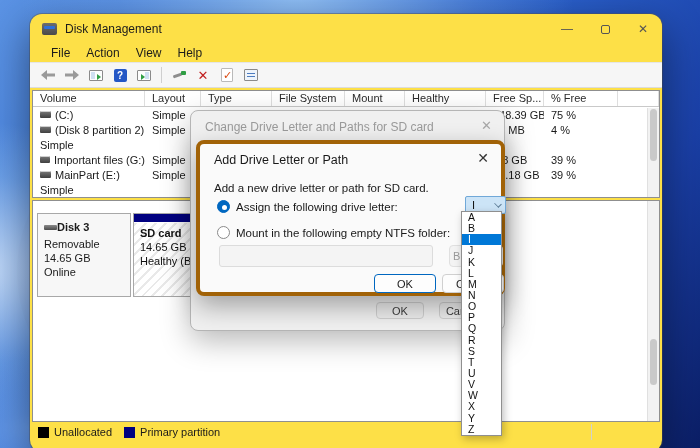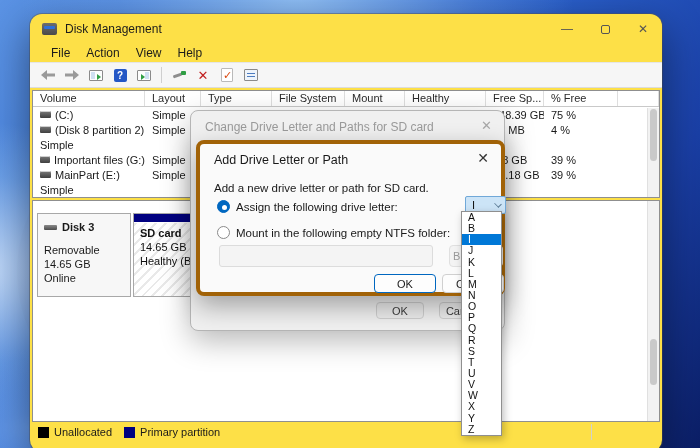--- a/index.html
+++ b/index.html
@@ -77,21 +77,21 @@
     background:linear-gradient(#7a7a7a,#3f3f3f); border-radius:1px; box-shadow:inset 0 1px 0 #cfcfcf; }
   .vol-name { display:flex; align-items:center; }
   .lv-scroll { position:absolute; top:17px; right:0; width:12px; bottom:0; background:#f2f2f2; border-left:1px solid #e0e0e0; }
   .lv-thumb { position:absolute; left:2px; right:2px; top:1px; height:52px; background:#c9c9c9; border-radius:4px; }
 
   
   .graph-pane { position:absolute; left:2px; right:2px; top:186px; bottom:30px;
     background:#fff; border:1px solid #8f8f8f; overflow:hidden; }
   .disk-label { position:absolute; left:4px; top:12px; width:94px; height:84px;
     background:#f7f7f7; border:1px solid #a8a8a8; padding:6px 6px; font-size:11px; color:#1a1a1a; }
-  .disk-label .dname { font-weight:bold; display:flex; align-items:center; gap:5px; margin-bottom:9px; }
+  .disk-label .dname { font-weight:bold; display:flex; align-items:center; margin-bottom:3px; }
   .disk-ic { display:inline-block; width:13px; height:5px; background:linear-gradient(#8a8a8a,#4c4c4c); border-radius:1px; }
   .disk-label div { line-height:14px; }
   .partition { position:absolute; left:100px; top:12px; width:368px; height:84px;
     border:1px solid #a8a8a8; background:repeating-linear-gradient(135deg,#e9e9e9 0 2px,#ffffff 2px 7px); }
   .part-top { height:9px; background:#000080; border-bottom:1px solid #fff; }
   .part-text { padding:3px 6px; font-size:11px; color:#111; line-height:14px; }
   .part-text .plabel { font-weight:bold; }
   .gp-scroll { position:absolute; top:0; right:0; width:12px; bottom:0; background:#f2f2f2; border-left:1px solid #e0e0e0; }
   .gp-thumb { position:absolute; left:2px; right:2px; top:138px; height:46px; background:#c9c9c9; border-radius:4px; }
 

